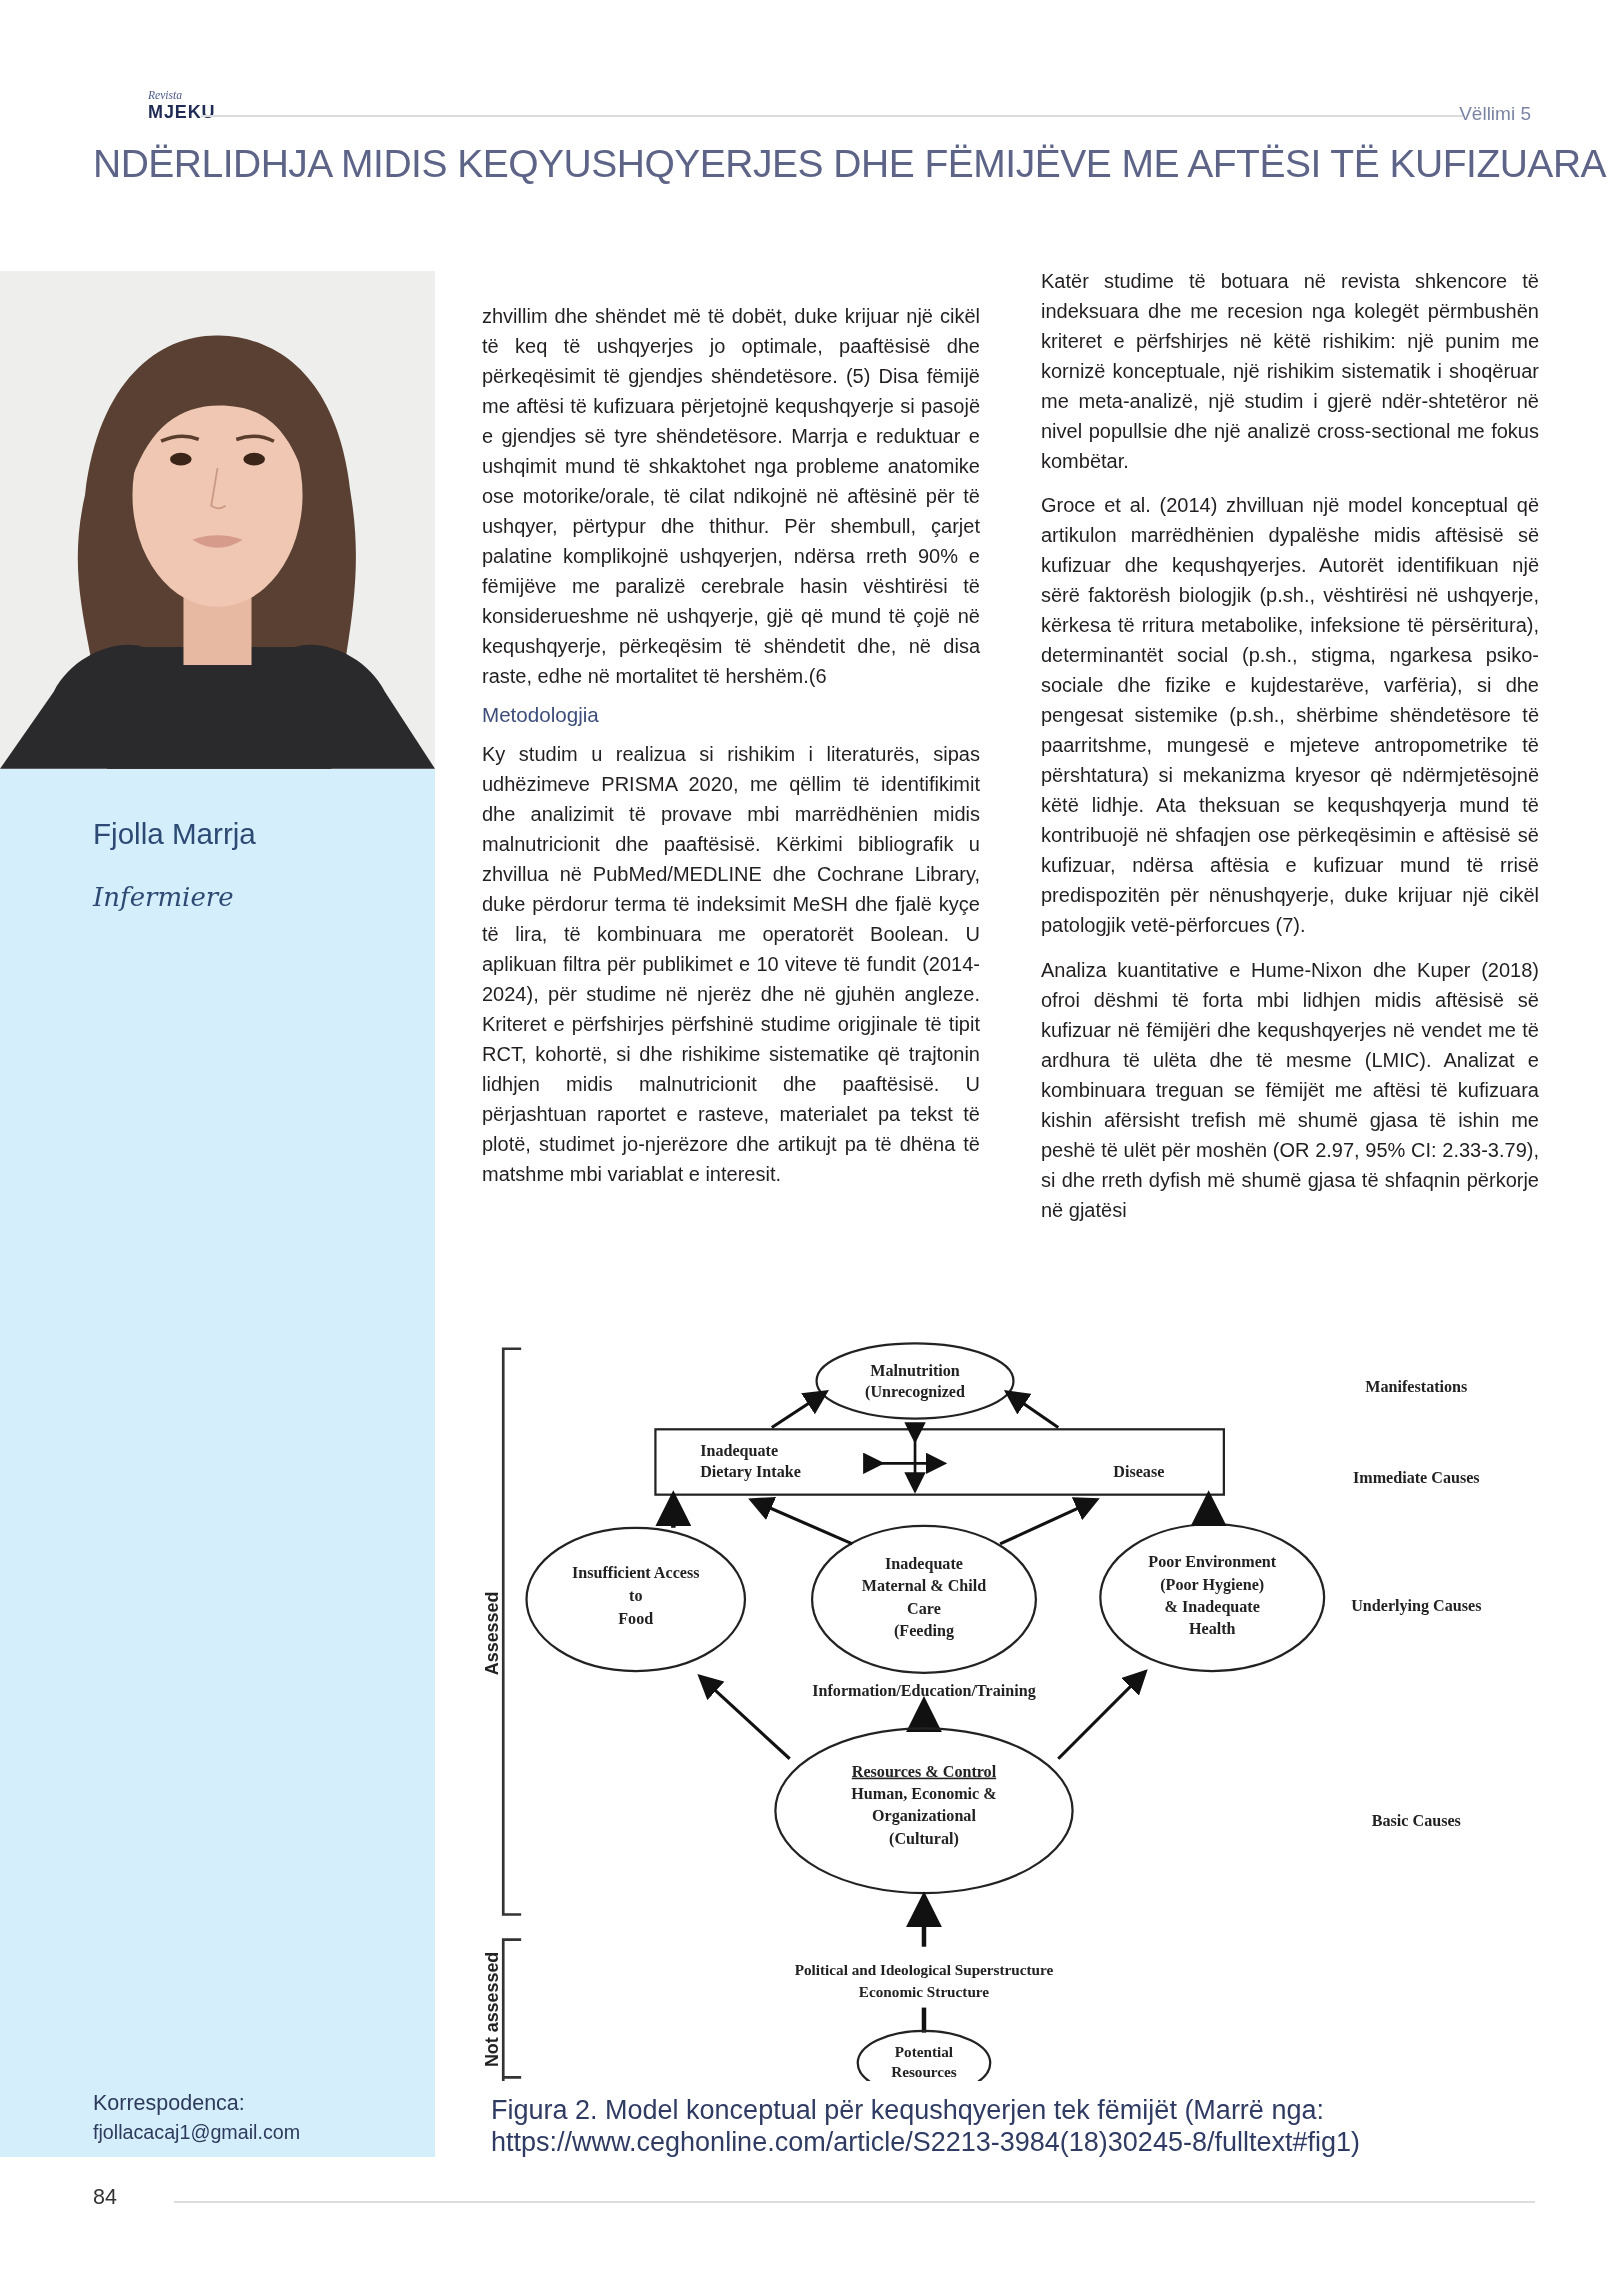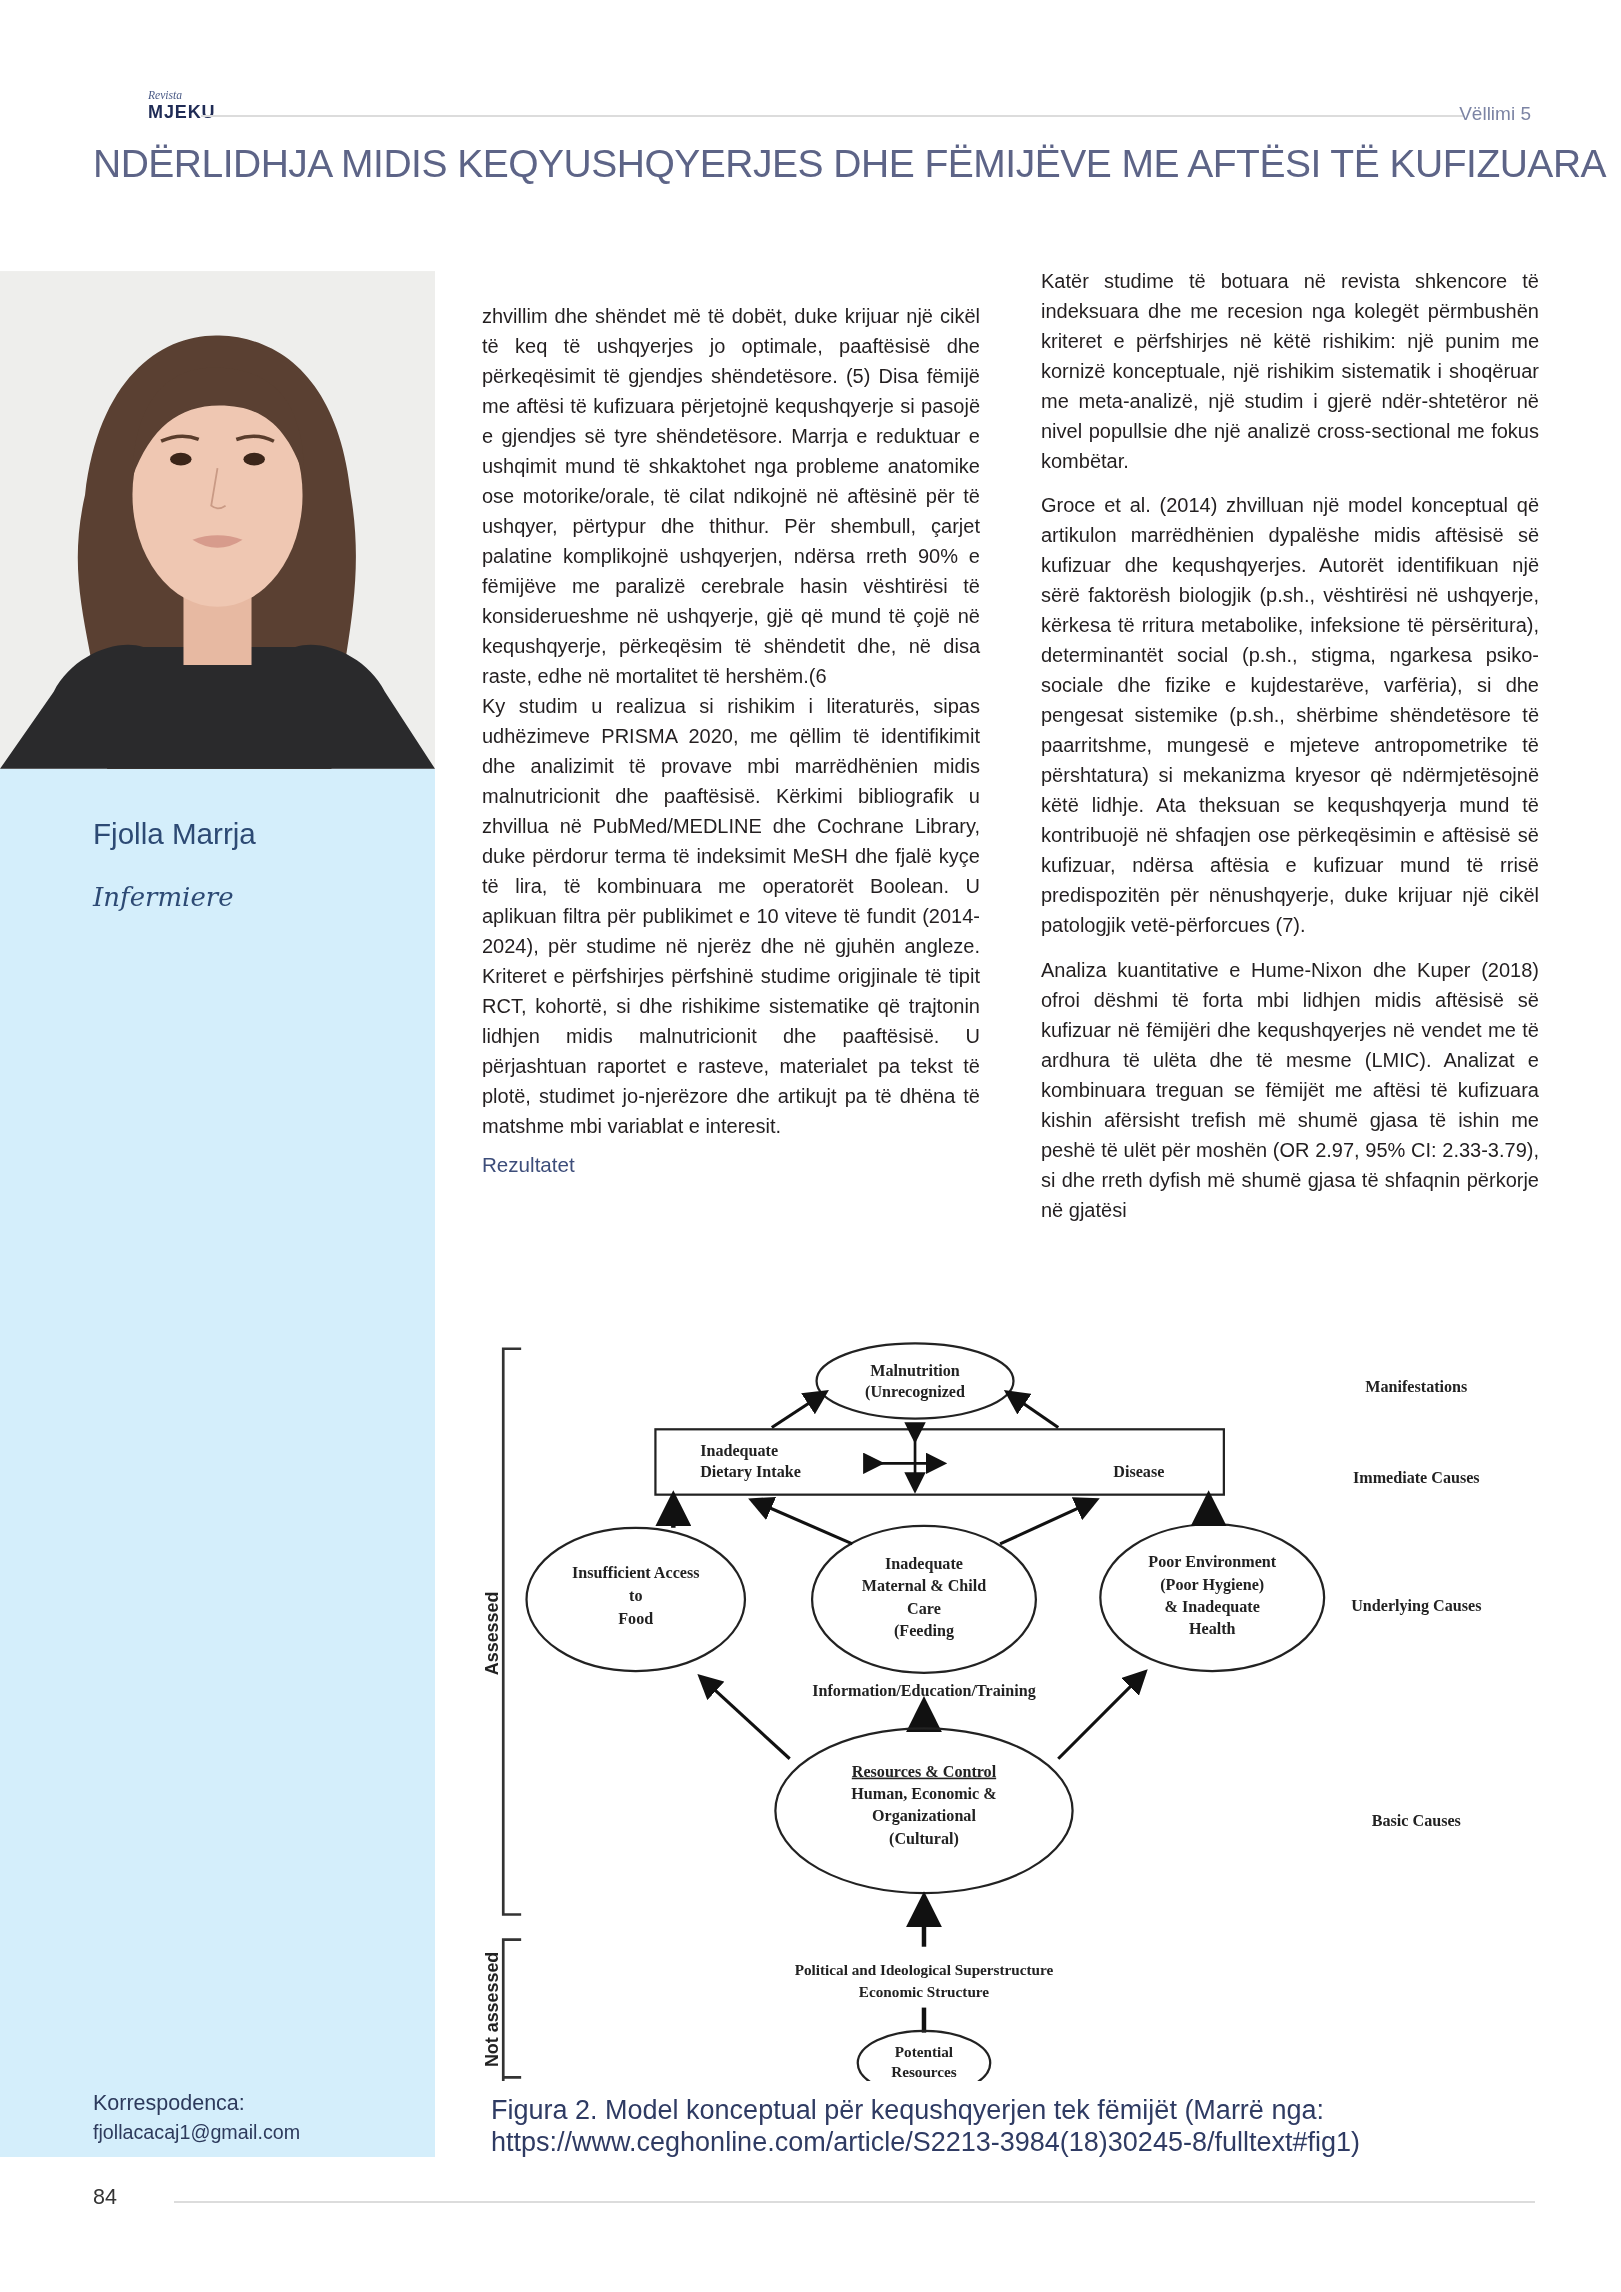--- a/index.html
+++ b/index.html
@@ -66,22 +66,22 @@
 </div>
 
 <div class="sidebar"></div>
 <div class="author-name">Fjolla Marrja</div>
 <div class="author-role">Infermiere</div>
 <div class="corr-label">Korrespodenca:</div>
 <div class="corr-email">fjollacacaj1@gmail.com</div>
 
 <div class="col col1">
   <p>zhvillim dhe shëndet më të dobët, duke krijuar një cikël të keq të ushqyerjes jo optimale, paaftësisë dhe përkeqësimit të gjendjes shëndetësore. (5) Disa fëmijë me aftësi të kufizuara përjetojnë kequshqyerje si pasojë e gjendjes së tyre shëndetësore. Marrja e reduktuar e ushqimit mund të shkaktohet nga probleme anatomike ose motorike/orale, të cilat ndikojnë në aftësinë për të ushqyer, përtypur dhe thithur. Për shembull, çarjet palatine komplikojnë ushqyerjen, ndërsa rreth 90% e fëmijëve me paralizë cerebrale hasin vështirësi të konsiderueshme në ushqyerje, gjë që mund të çojë në kequshqyerje, përkeqësim të shëndetit dhe, në disa raste, edhe në mortalitet të hershëm.(6</p>
+  <p class="subhead">Metodologjia</p>
   <p>Ky studim u realizua si rishikim i literaturës, sipas udhëzimeve PRISMA 2020, me qëllim të identifikimit dhe analizimit të provave mbi marrëdhënien midis malnutricionit dhe paaftësisë. Kërkimi bibliografik u zhvillua në PubMed/MEDLINE dhe Cochrane Library, duke përdorur terma të indeksimit MeSH dhe fjalë kyçe të lira, të kombinuara me operatorët Boolean. U aplikuan filtra për publikimet e 10 viteve të fundit (2014-2024), për studime në njerëz dhe në gjuhën angleze. Kriteret e përfshirjes përfshinë studime origjinale të tipit RCT, kohortë, si dhe rishikime sistematike që trajtonin lidhjen midis malnutricionit dhe paaftësisë. U përjashtuan raportet e rasteve, materialet pa tekst të plotë, studimet jo-njerëzore dhe artikujt pa të dhëna të matshme mbi variablat e interesit.</p>
-  <p class="subhead">Rezultatet</p>
 </div>
 
 <div class="col col2">
   <p>Katër studime të botuara në revista shkencore të indeksuara dhe me recesion nga kolegët përmbushën kriteret e përfshirjes në këtë rishikim: një punim me kornizë konceptuale, një rishikim sistematik i shoqëruar me meta-analizë, një studim i gjerë ndër-shtetëror në nivel popullsie dhe një analizë cross-sectional  me fokus kombëtar.</p>
   <div class="gap"></div>
   <p>Groce et al. (2014) zhvilluan një model konceptual që artikulon marrëdhënien dypalëshe midis aftësisë së kufizuar dhe kequshqyerjes. Autorët identifikuan një sërë faktorësh biologjik (p.sh., vështirësi në ushqyerje, kërkesa të rritura metabolike, infeksione të përsëritura), determinantët social (p.sh., stigma, ngarkesa psiko-sociale dhe fizike e kujdestarëve, varfëria), si dhe pengesat sistemike (p.sh., shërbime shëndetësore të paarritshme, mungesë e mjeteve antropometrike të përshtatura) si mekanizma kryesor që ndërmjetësojnë këtë lidhje. Ata theksuan se kequshqyerja mund të kontribuojë në shfaqjen ose përkeqësimin e aftësisë së kufizuar, ndërsa aftësia e kufizuar mund të rrisë predispozitën për nënushqyerje, duke krijuar një cikël patologjik vetë-përforcues (7).</p>
   <div class="gap"></div>
   <p>Analiza kuantitative e Hume-Nixon dhe Kuper (2018) ofroi dëshmi të forta mbi lidhjen midis aftësisë së kufizuar në fëmijëri dhe kequshqyerjes në vendet me të ardhura të ulëta dhe të mesme (LMIC). Analizat e kombinuara treguan se fëmijët me aftësi të kufizuara kishin afërsisht trefish më shumë gjasa të ishin me peshë të ulët për moshën (OR 2.97, 95% CI: 2.33-3.79), si dhe rreth dyfish më shumë gjasa të shfaqnin përkorje në gjatësi</p>
 </div>
 

